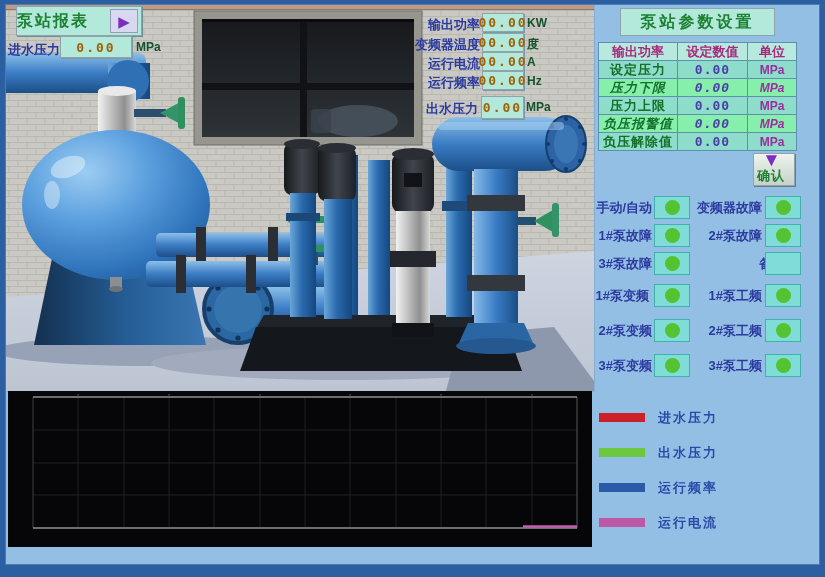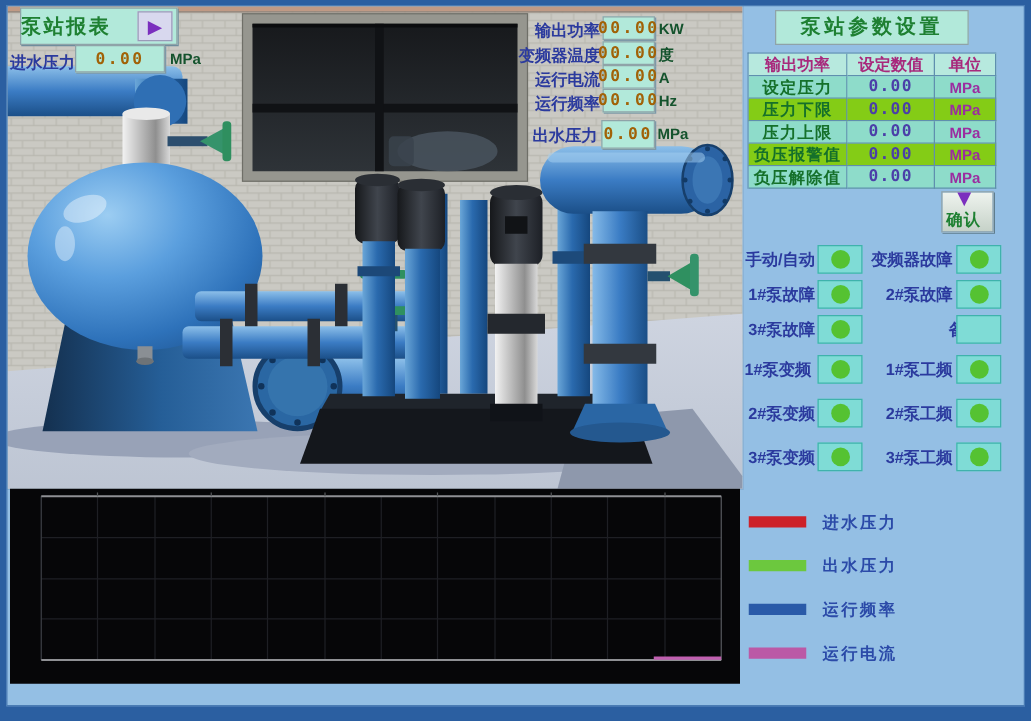--- a/index.html
+++ b/index.html
@@ -22,21 +22,21 @@
       letter-spacing:2px;display:flex;align-items:center;justify-content:center;}
   
   .panel-title{left:620px;top:8px;width:153px;height:26px;background:#b2e9da;border:1px solid #8fa3a8;
       color:#1e8032;font-weight:bold;font-size:16px;letter-spacing:3px;text-align:center;line-height:26px;}
   .param-table{left:598px;top:42px;width:198px;border:1px solid #5f8fae;border-right:none;border-bottom:none;
       display:grid;grid-template-columns:79px 70px 49px;}
   .param-table .cell{border-right:1px solid #5f8fae;border-bottom:1px solid #5f8fae;height:17px;
       display:flex;align-items:center;justify-content:center;font-weight:bold;}
   .param-table .hdr{background:#b7e9de;color:#a8297c;font-size:13px;}
   .param-table .r-light{background:#8edcca;text-align:center;}
-  .param-table .r-dark{background:#84cc16;}
+  .param-table .r-dark{background:#86efac;font-style:italic;}
   .param-table .pname{color:#15702a;font-size:13px;letter-spacing:1px;}
   .param-table .pval{color:#4b3fa8;font-size:13px;font-family:"DejaVu Sans Mono",monospace;letter-spacing:1px;}
   .param-table .punit{color:#9b2da0;font-size:12px;}
   .confirm-btn{left:753px;top:153px;width:40px;height:31px;background:linear-gradient(#eef3ee,#c6d2c8);
       border:1px solid #8fa3a8;box-shadow:1px 1px 0 #5f7d8d;cursor:pointer;}
   .confirm-btn .tri{position:absolute;left:8px;top:-4px;color:#7b2fbe;font-size:19px;line-height:1;}
   .confirm-btn .txt{position:absolute;left:3px;bottom:0;color:#1e8032;font-weight:bold;font-size:13px;letter-spacing:1px;}
   
   .ind-label{color:#2b3a9e;font-weight:bold;font-size:13px;text-align:right;white-space:nowrap;}
   .ind-box{width:34px;height:21px;background:#7fdcd6;border:1px solid #3fb2ac;

